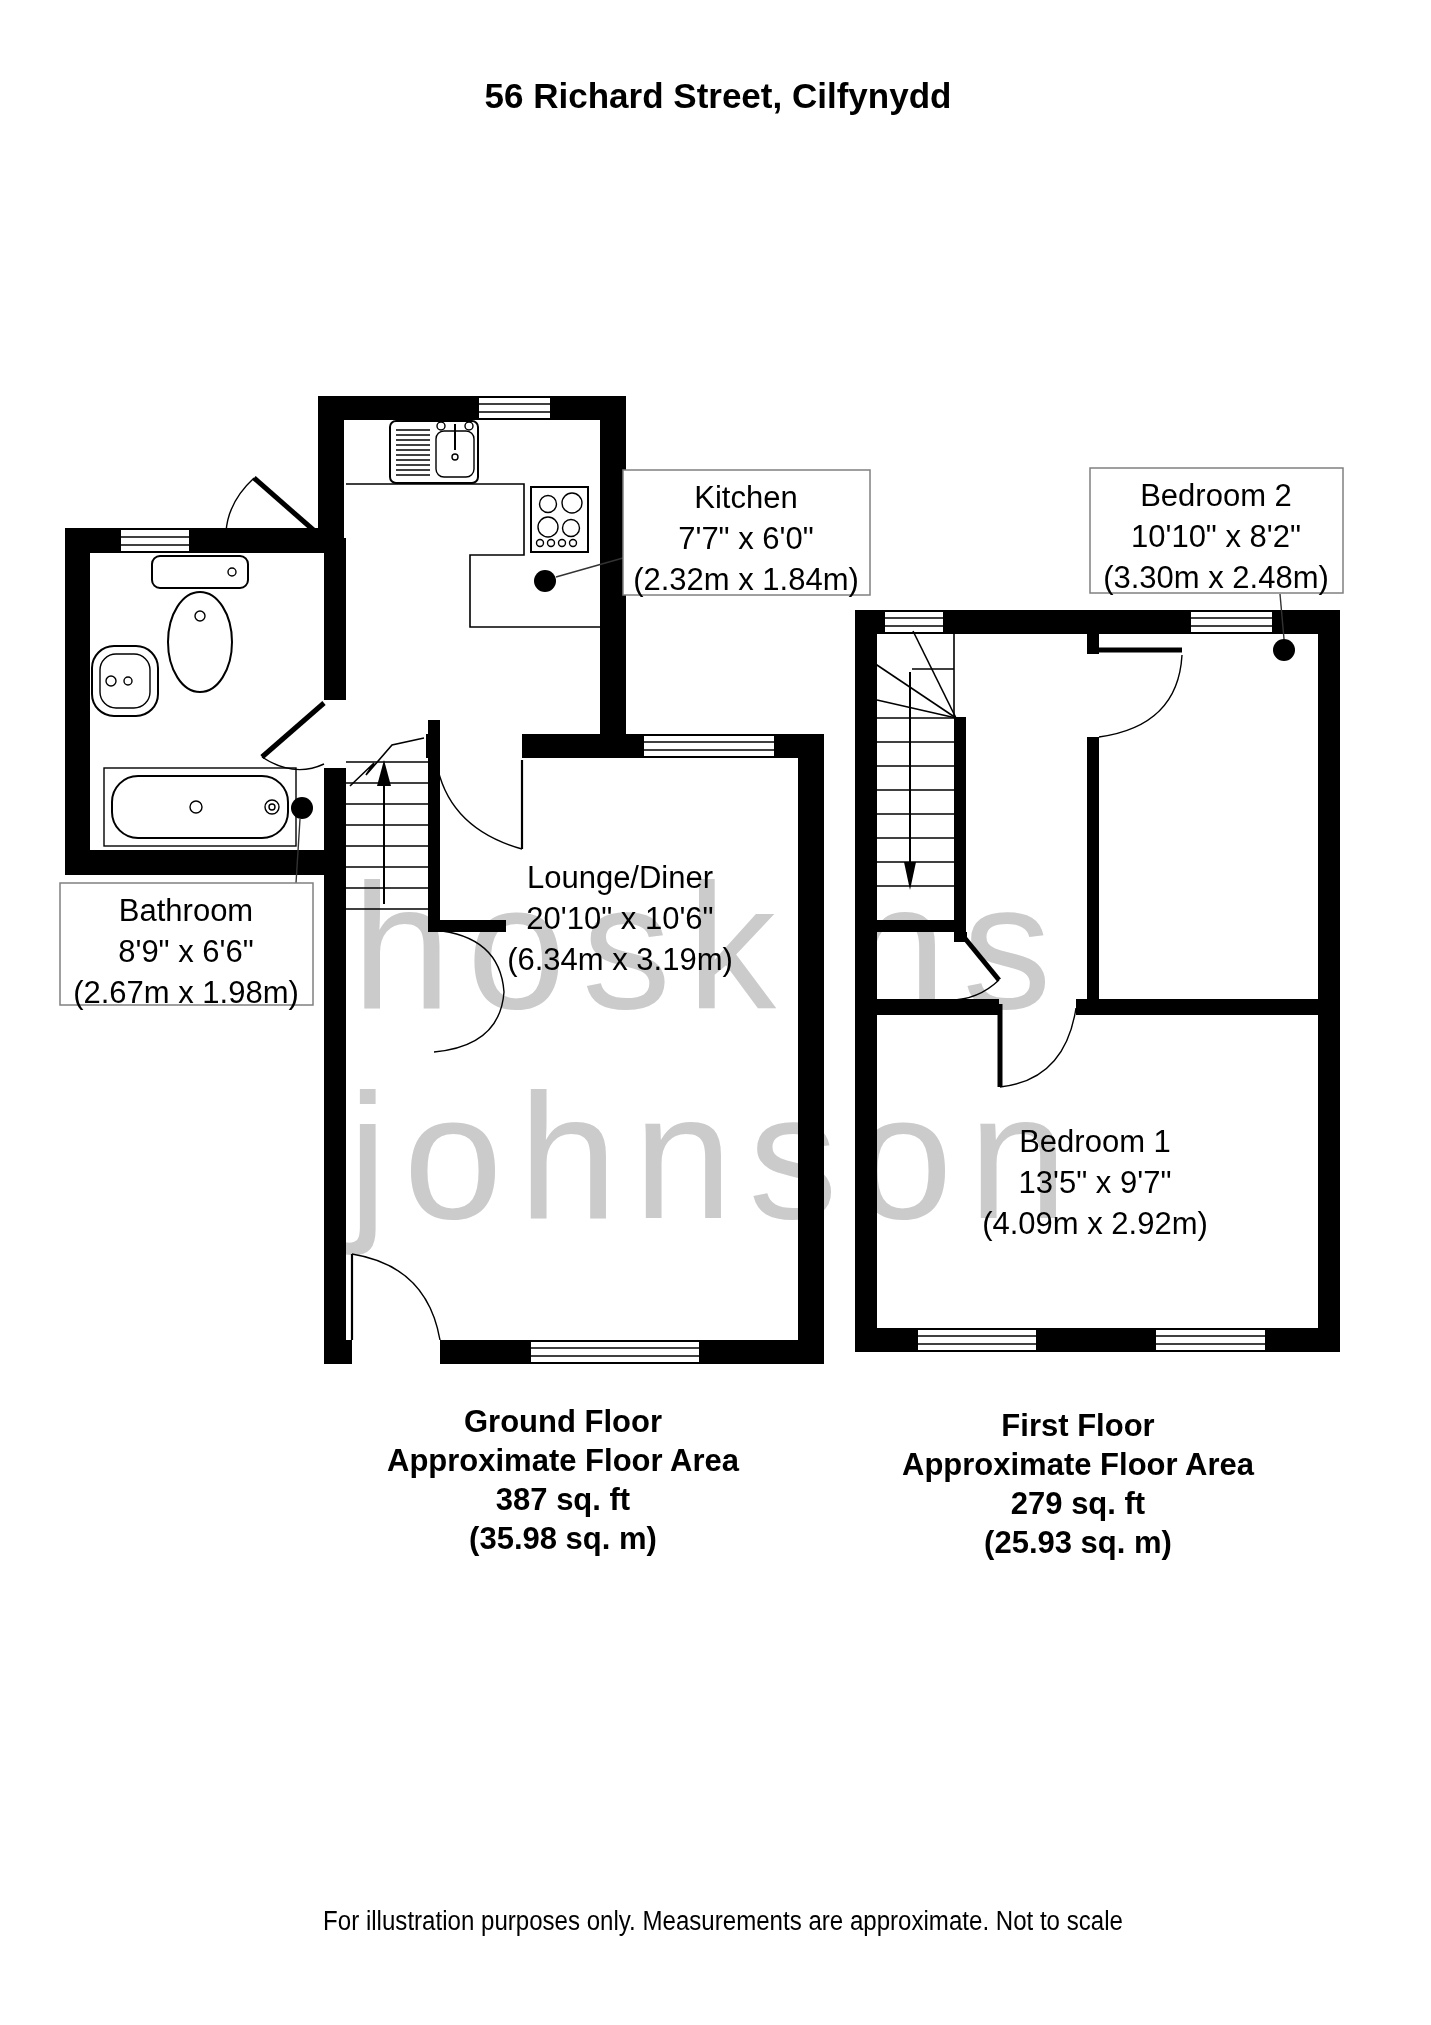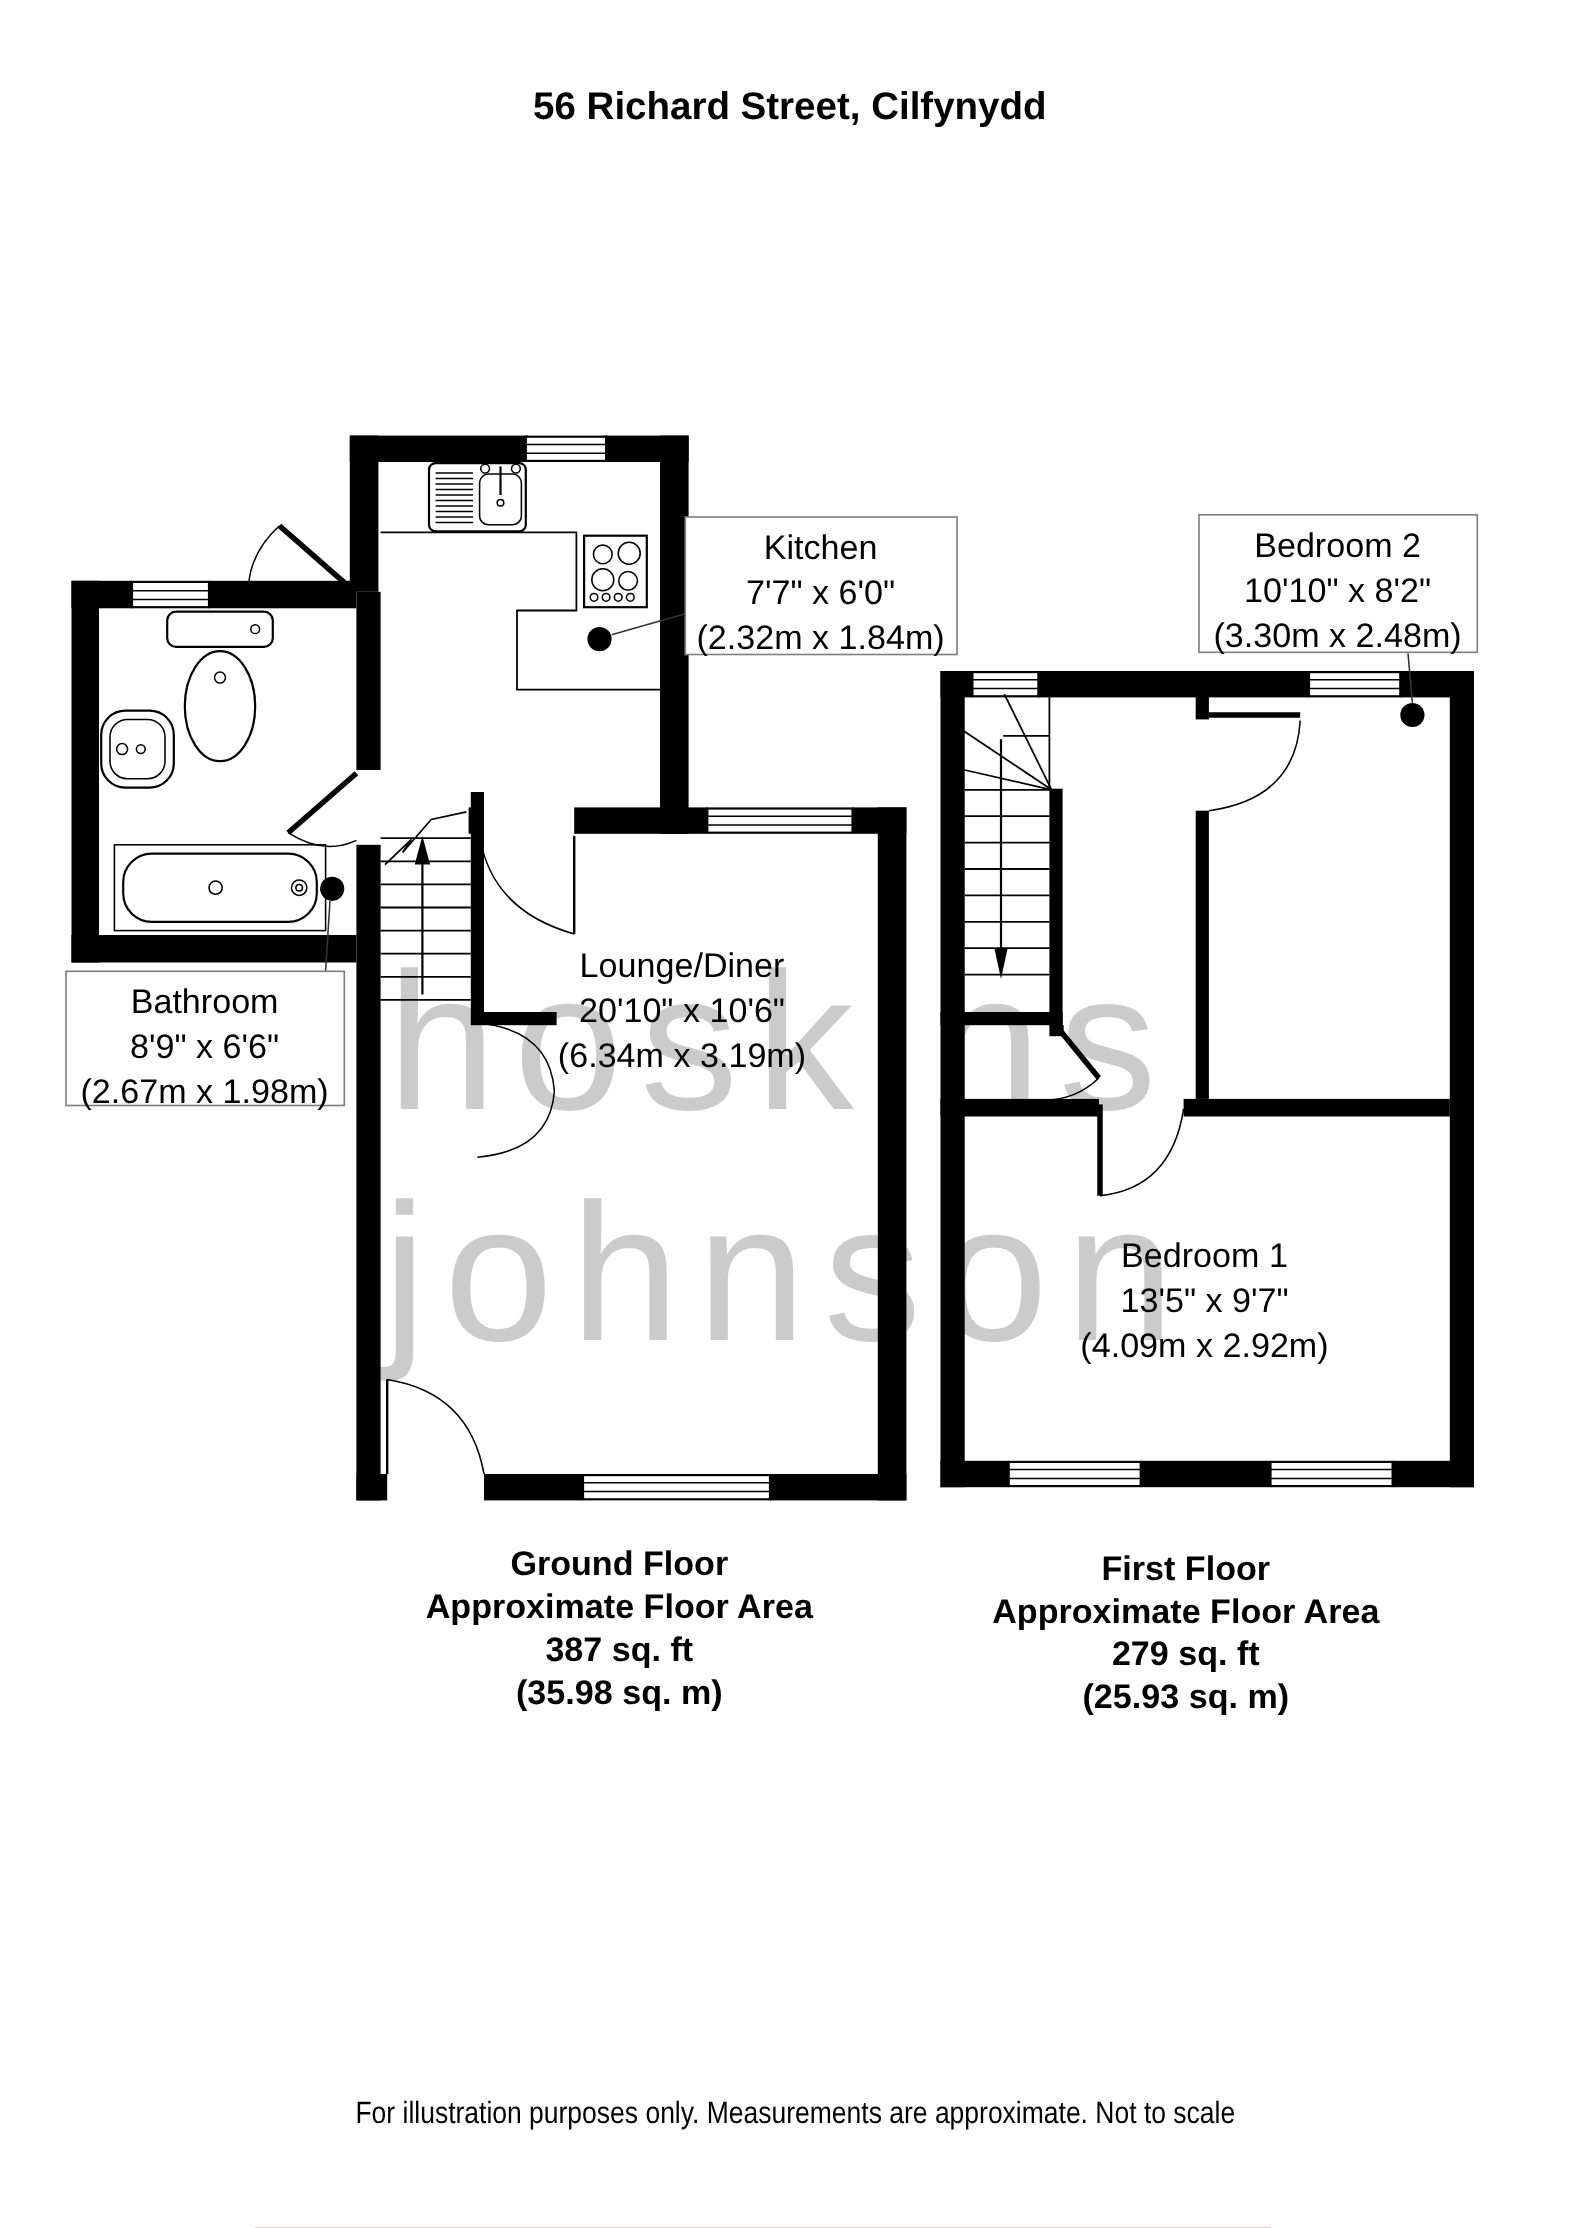--- a/index.html
+++ b/index.html
@@ -1,16 +1,16 @@
 <!DOCTYPE html>
 <html><head>
 <meta charset="utf-8">
 <style>
   html,body{margin:0;padding:0;background:#ffffff;}
-  #page{position:relative;width:1431px;height:2025px;background:#b91c1c;margin:0 auto;overflow:hidden;}
+  #page{position:relative;width:1431px;height:2025px;background:#eab308;margin:0 auto;overflow:hidden;}
   svg{position:absolute;left:0;top:0;}
   .t{font-family:"Liberation Sans","DejaVu Sans",sans-serif;fill:#000000;}
   .room-label{font-size:31px;}
   .caption{font-size:31px;font-weight:bold;}
   .title{font-size:35px;font-weight:bold;}
   .footer{font-size:28px;}
   .watermark{font-size:178px;letter-spacing:16px;fill:#cbcbcb;}
   .wall{fill:#000000;}
   .thin{stroke:#000000;stroke-width:1.6;fill:none;}
   .thin2{stroke:#000000;stroke-width:2;fill:none;}

